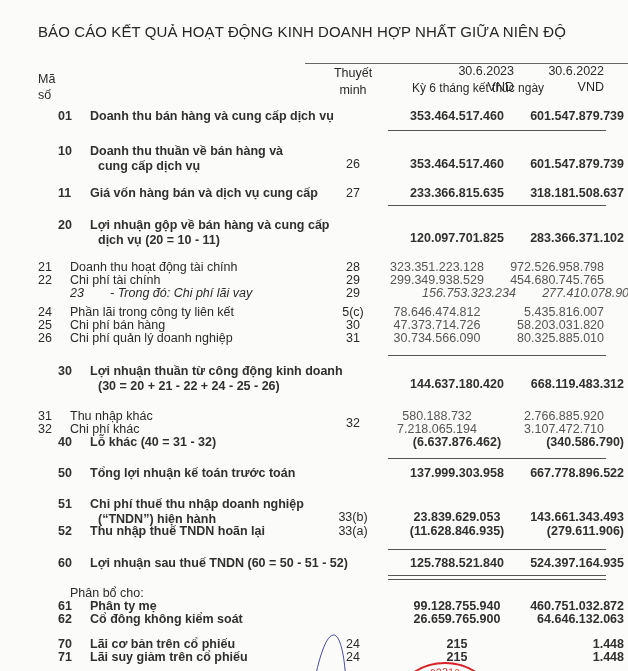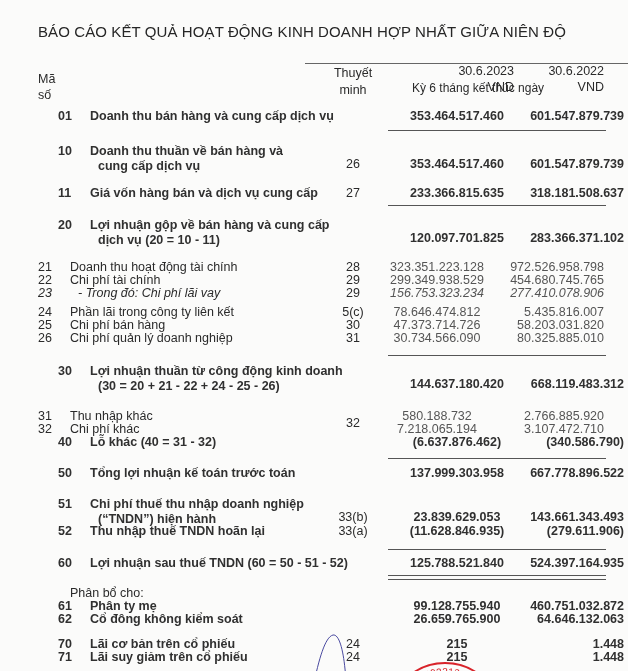--- a/index.html
+++ b/index.html
@@ -24,21 +24,21 @@
 
     .row { position: absolute; left: 0; width: 628px; font-size: 12.5px; }
     .row .code { position: absolute; left: 38px; width: 28px; }
     .row .label { position: absolute; left: 70px; width: 270px; line-height: 15px; }
     .row .label.l2 { left: 78px; }
     .row .note { position: absolute; left: 318px; width: 70px; text-align: center; }
     .row .v1 { position: absolute; left: 360px; width: 154px; text-align: center; }
     .row .v2 { position: absolute; left: 460px; width: 144px; text-align: right; }
     .bold .code, .bold .label, .bold .v1, .bold .v2 { font-weight: bold; color: #303030; margin-left: 20px; }
     .light .v1, .light .v2 { color: #555; }
-    .italic .label, .italic .v1, .italic .v2, .italic .code { font-style: italic; }
+    .italic .label, .italic .v1, .italic .v2, .italic .code { font-style: italic; margin-left: 32px; }
     .uline { position: absolute; height: 1px; background: #555; }
     .u1 { left: 388px; width: 128px; }
     .u2 { left: 484px; width: 122px; }
     .dbl { height: 3px; background: none; border-top: 1px solid #555; border-bottom: 1px solid #555; }
 
     .seal { position: absolute; left: 385px; top: 640px; width: 120px; height: 90px; }
     .sig { position: absolute; left: 305px; top: 620px; width: 60px; height: 60px; }
   </style>
 </head>
 <body>

